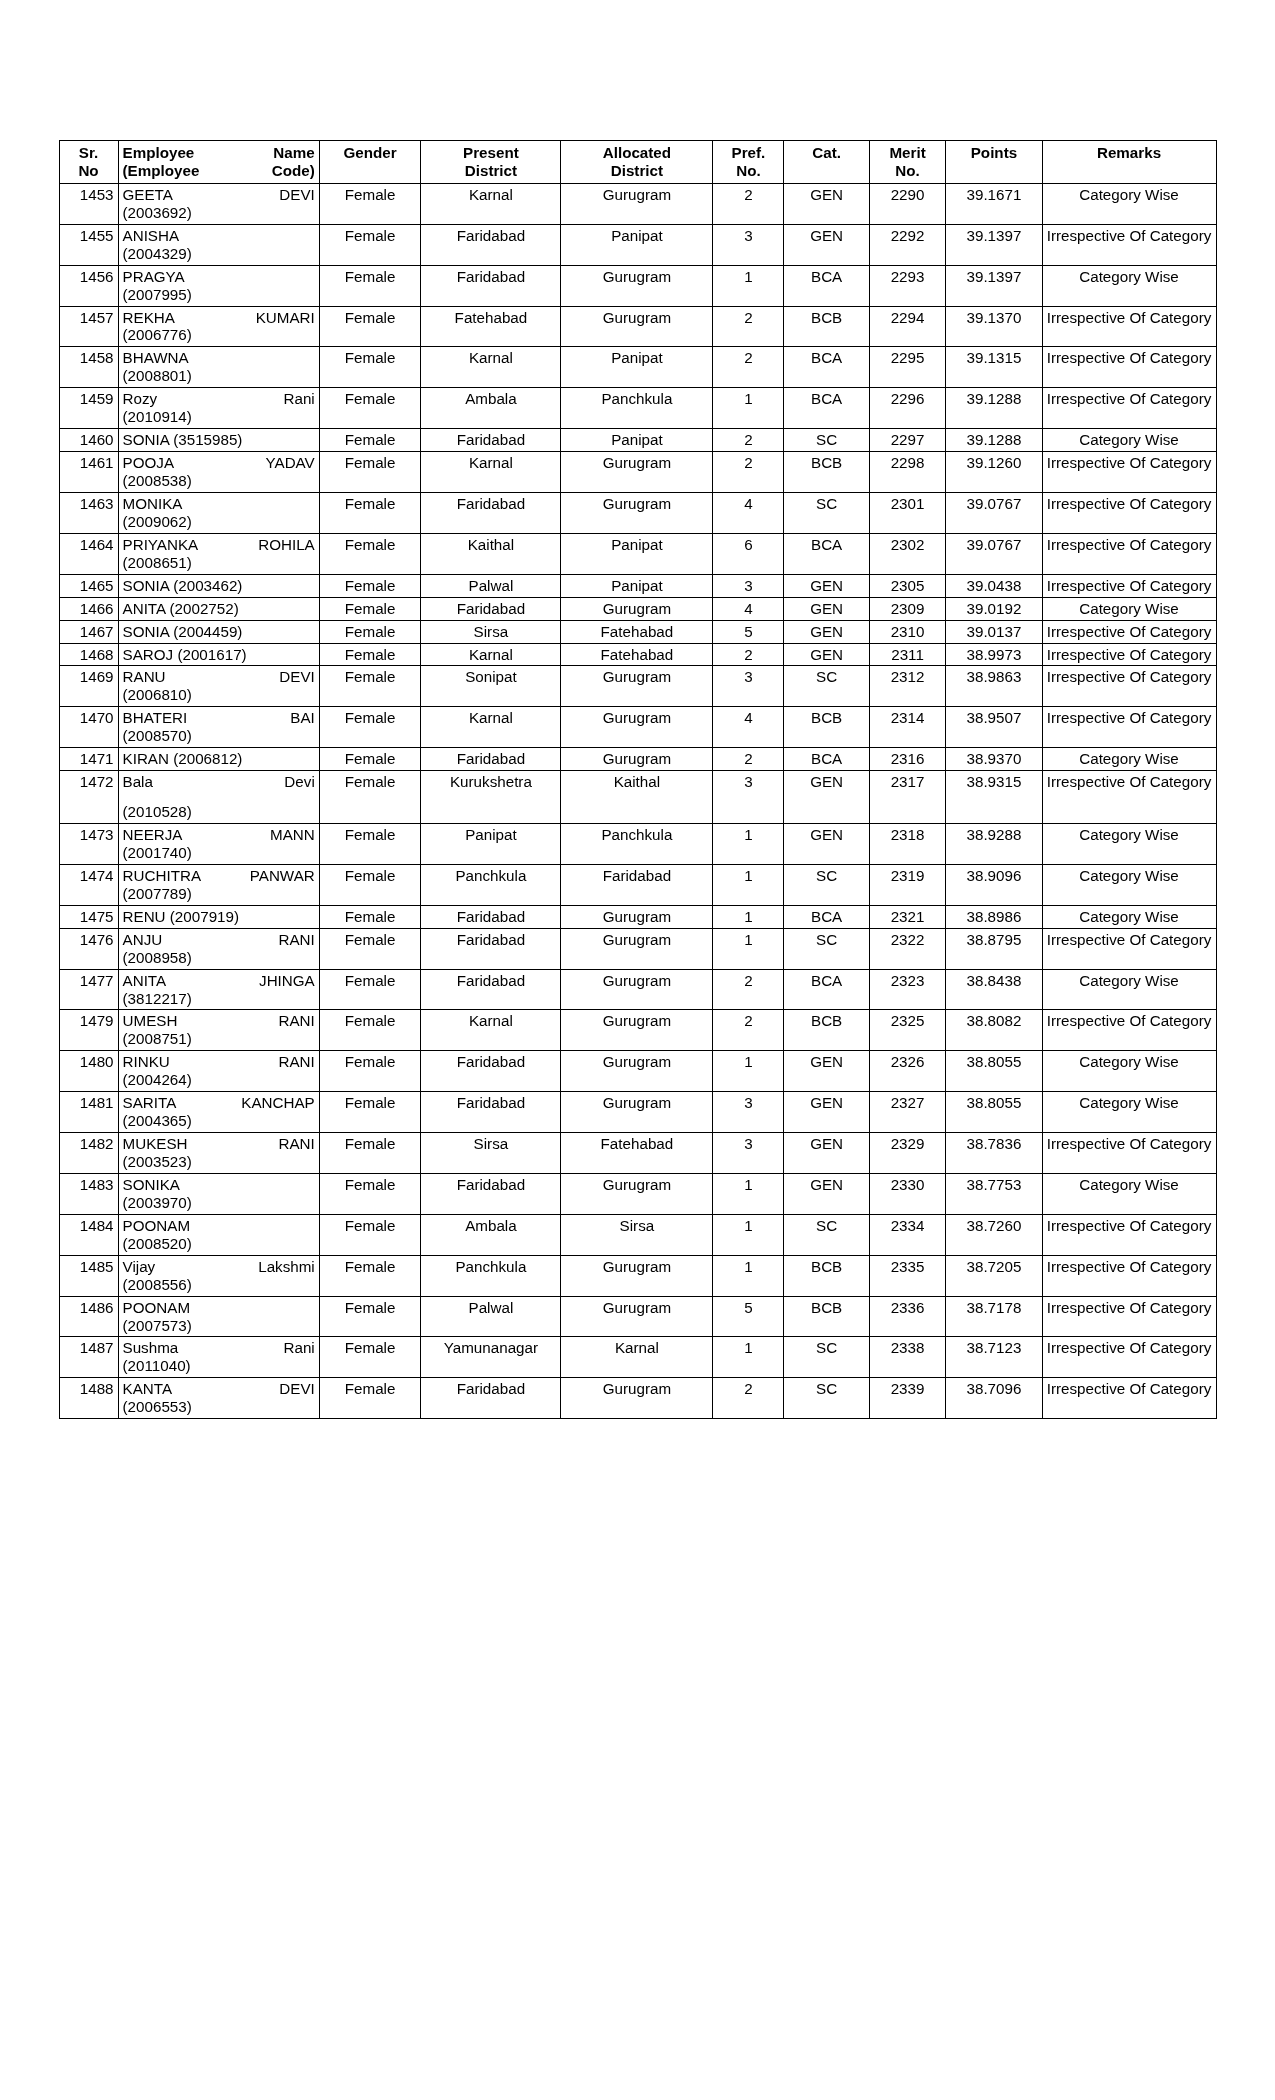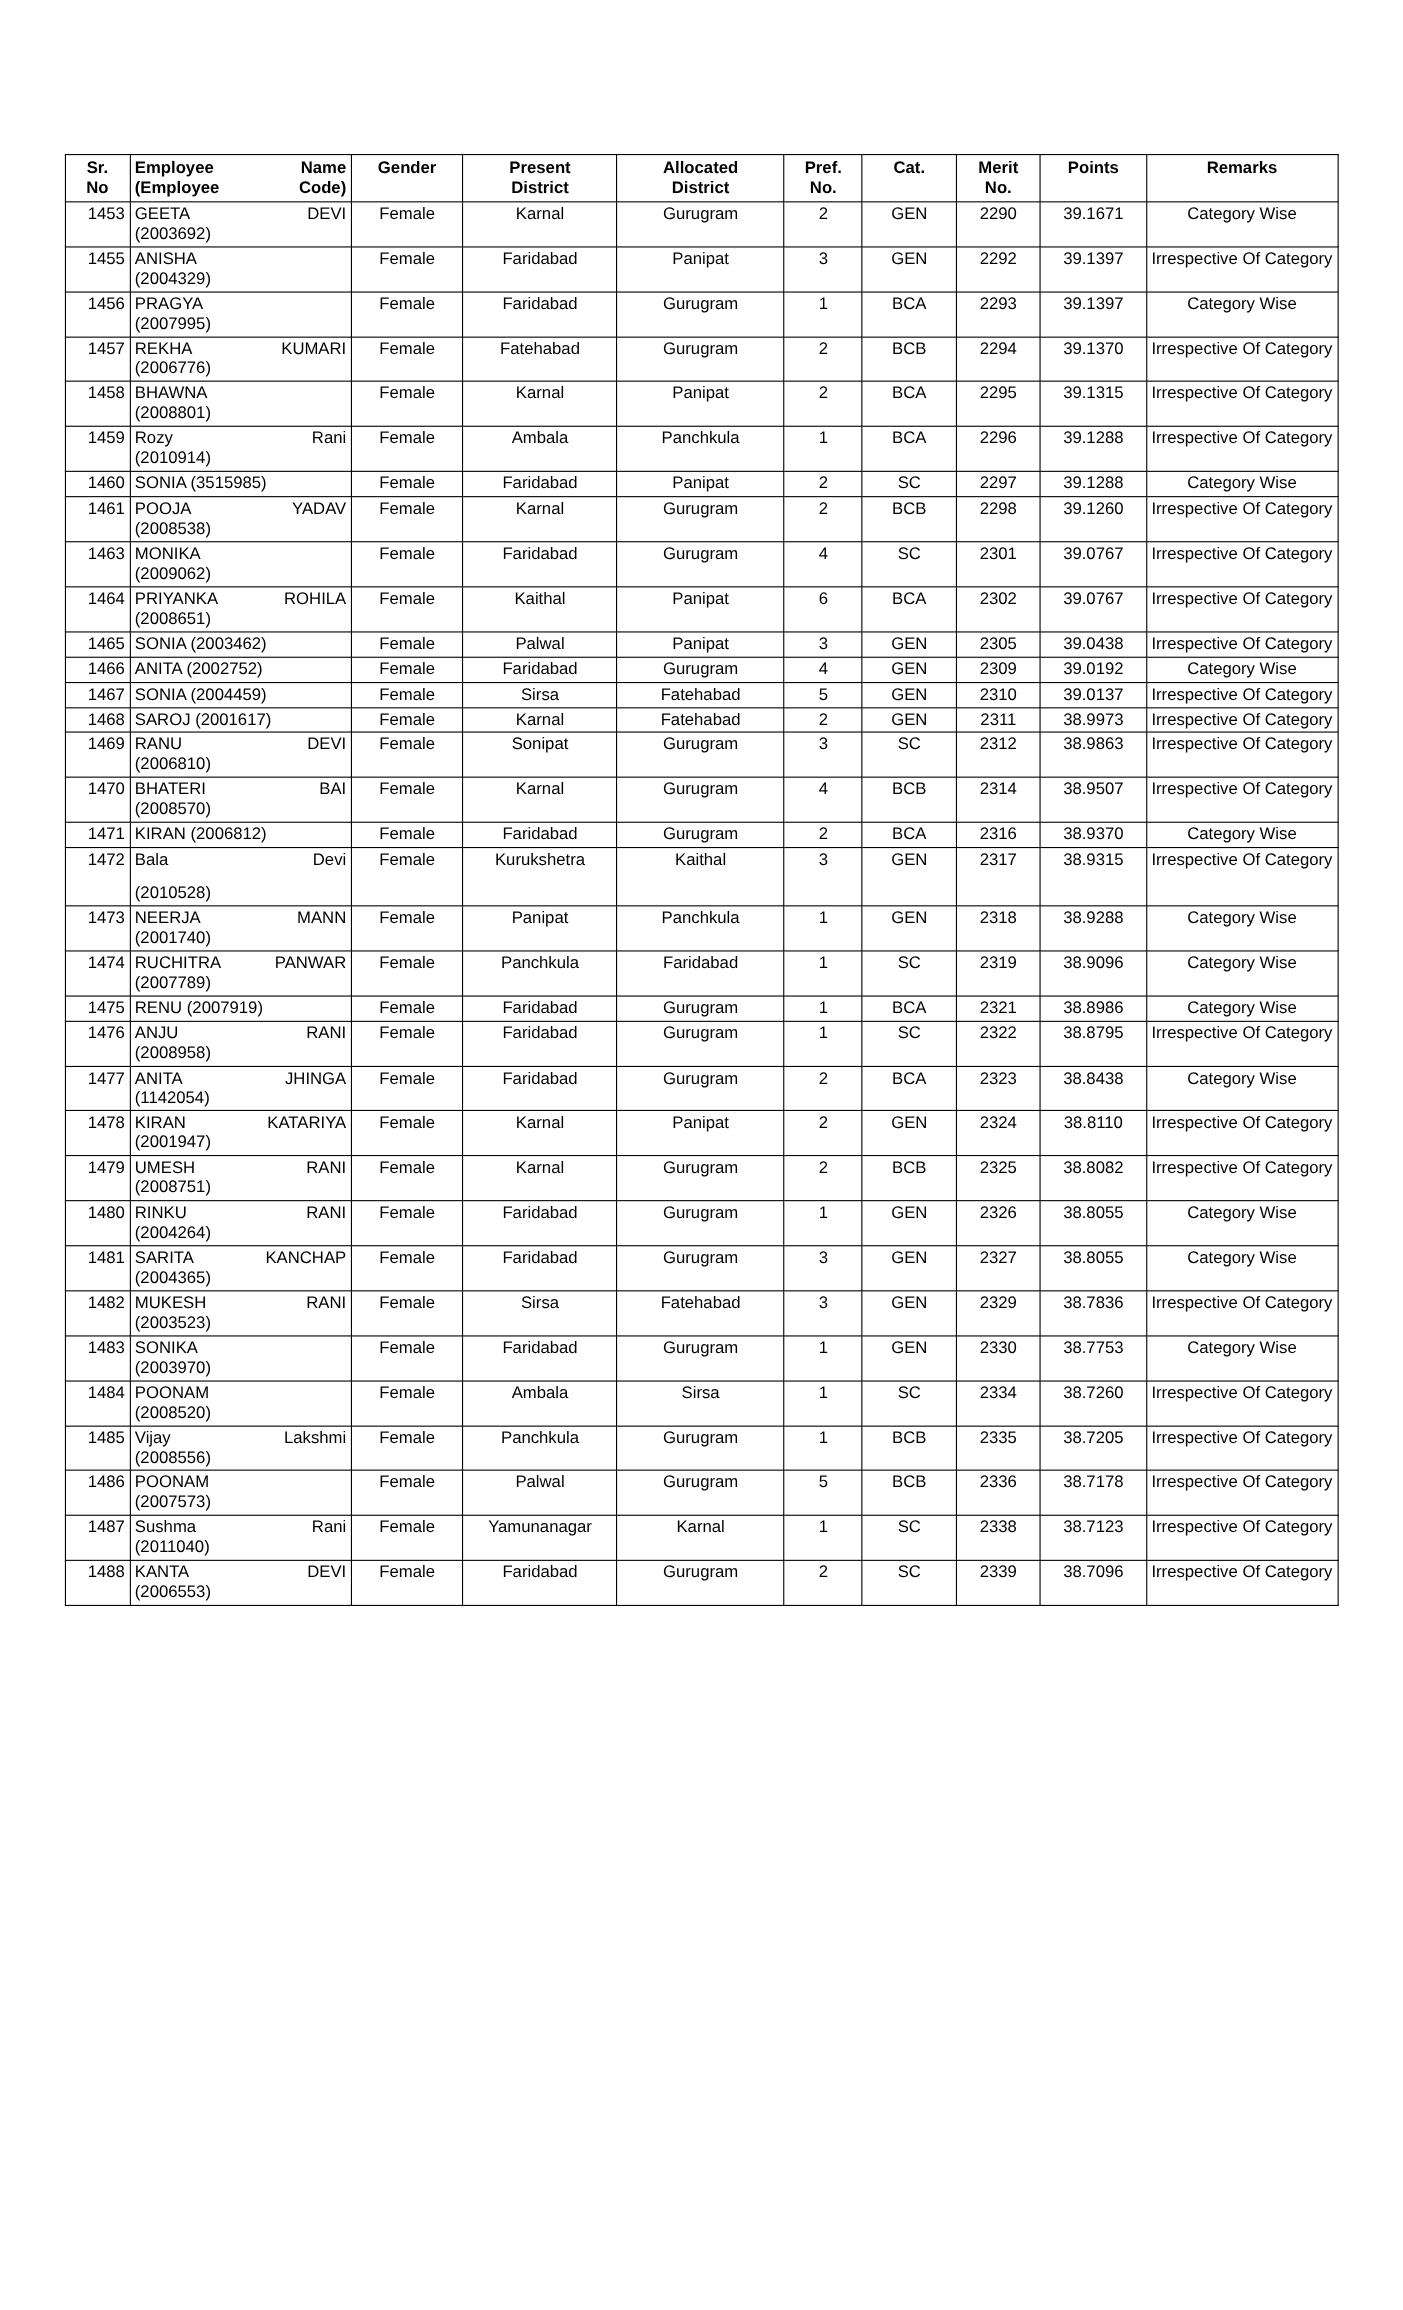--- a/index.html
+++ b/index.html
@@ -461,45 +461,30 @@
             <td class="pref">1</td>
             <td class="cat">SC</td>
             <td class="merit">2322</td>
             <td class="points">38.8795</td>
             <td class="remarks">Irrespective Of Category</td>
           </tr>
           <tr>
             <td class="sr">1477</td>
             <td class="name">
               <span class="name-line">ANITA JHINGA</span>
-              <span class="code-line short" style="text-align: left; text-align-last: left;">(1142054)</span>
+              <span class="code-line short" style="text-align: left; text-align-last: left;">(3812217)</span>
             </td>
             <td class="gender">Female</td>
             <td class="present">Faridabad</td>
             <td class="alloc">Gurugram</td>
             <td class="pref">2</td>
             <td class="cat">BCA</td>
             <td class="merit">2323</td>
             <td class="points">38.8438</td>
             <td class="remarks">Category Wise</td>
-          </tr>
-          <tr>
-            <td class="sr">1478</td>
-            <td class="name">
-              <span class="name-line">KIRAN KATARIYA</span>
-              <span class="code-line short" style="text-align: left; text-align-last: left;">(2001947)</span>
-            </td>
-            <td class="gender">Female</td>
-            <td class="present">Karnal</td>
-            <td class="alloc">Panipat</td>
-            <td class="pref">2</td>
-            <td class="cat">GEN</td>
-            <td class="merit">2324</td>
-            <td class="points">38.8110</td>
-            <td class="remarks">Irrespective Of Category</td>
           </tr>
           <tr>
             <td class="sr">1479</td>
             <td class="name">
               <span class="name-line">UMESH RANI</span>
               <span class="code-line short" style="text-align: left; text-align-last: left;">(2008751)</span>
             </td>
             <td class="gender">Female</td>
             <td class="present">Karnal</td>
             <td class="alloc">Gurugram</td>

